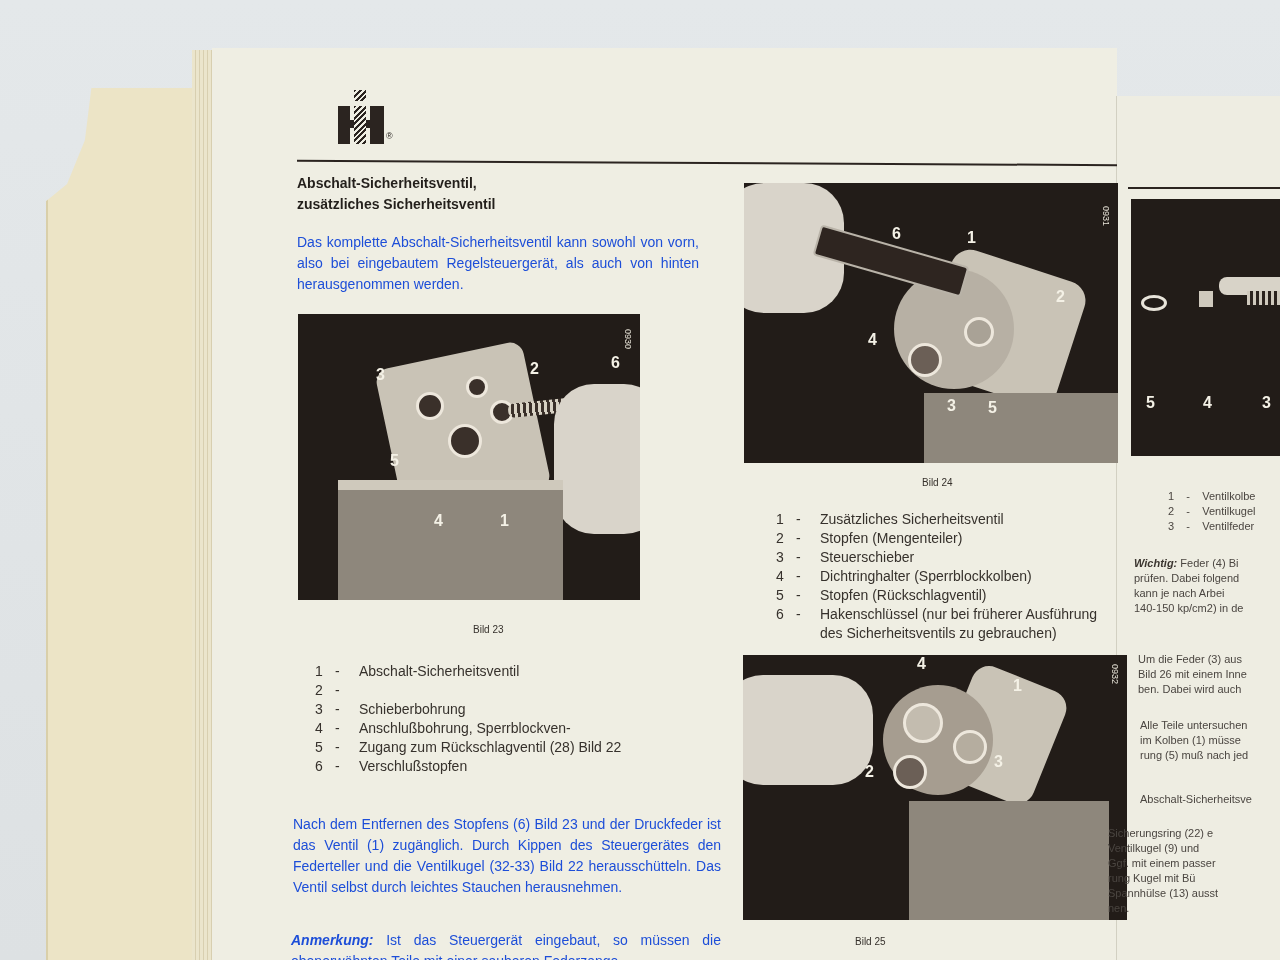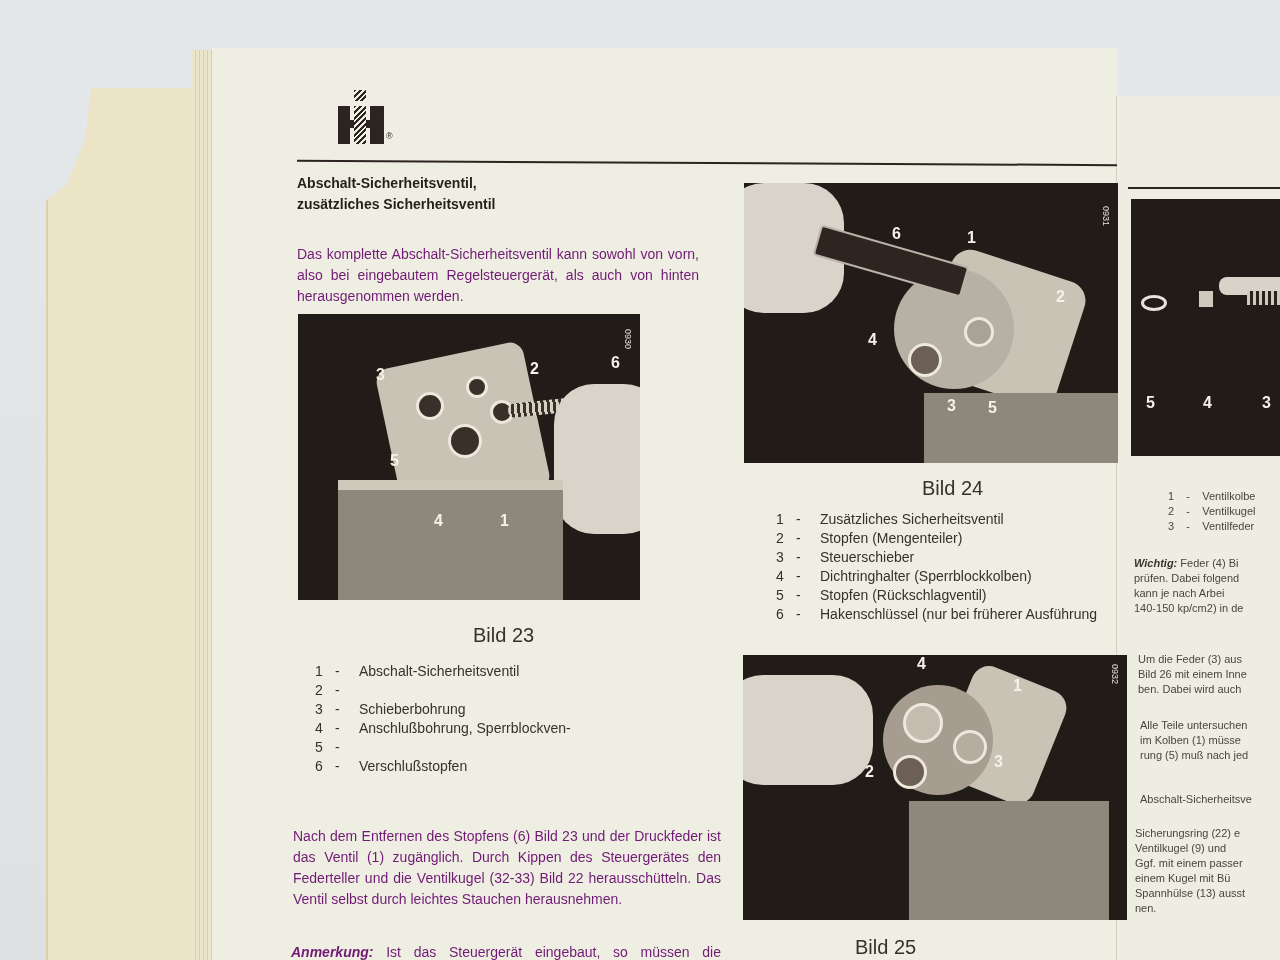--- a/index.html
+++ b/index.html
@@ -37,35 +37,34 @@
     background:repeating-linear-gradient(135deg,#2b2420 0 2px,#f0efe4 2px 4px);
   }
   .logo .reg { position:absolute; left:48px; top:41px; font-size:9px; }
   .rule { position:absolute; height:2px; background:#2b2420; }
 
   .h1 {
     position:absolute; left:297px; top:173px; width:420px;
     font-weight:bold; font-size:14px; line-height:21px; color:#231f1b;
   }
   .para {
-    position:absolute; font-size:14px; line-height:21px; color:#701a75;
+    position:absolute; font-size:14px; line-height:21px; color:#1d4ed8;
     text-align:justify;
-    margin-top:12px;
   }
   .photo {
     position:absolute; background:#221c18; overflow:hidden;
   }
   .photo .label {
     position:absolute; color:#f4f1e6; font-weight:bold; font-size:16px;
   }
   .photo .code {
     position:absolute; color:#e8e4d8; font-size:9px; transform:rotate(90deg);
   }
   .caption {
-    position:absolute; font-size:20px; color:#36312c;
+    position:absolute; font-size:10px; color:#36312c;
   }
   .legend { position:absolute; font-size:14px; line-height:19px; color:#36312c; }
   .legend .row { display:flex; }
   .legend .num { width:20px; }
   .legend .dash { width:24px; }
   .legend .txt { flex:1; }
   .right-text { position:absolute; font-size:11px; line-height:15px; color:#4a4540; white-space:nowrap; }
   .right-text b { color:#3b352f; }
   
   .plate { position:absolute; background:#c9c3b6; border-radius:14px; }
@@ -141,20 +140,21 @@
       <span class="dash">-</span>
       <span class="txt">Anschlußbohrung, Sperrblockven-</span>
     </div>
   <div class="row">
       <span class="num"></span>
       <span class="dash"></span>
     </div>
   <div class="row">
       <span class="num">5</span>
       <span class="dash">-</span>
+      <span class="txt">Zugang zum Rückschlagventil (28) Bild 22</span>
     </div>
   <div class="row">
       <span class="num">6</span>
       <span class="dash">-</span>
       <span class="txt">Verschlußstopfen</span>
     </div>
 </div>
 
 <div class="para" style="left:293px;top:814px;width:428px;">Nach dem Entfernen des Stopfens (6) Bild 23 und der Druckfeder ist das Ventil (1) zugänglich. Durch Kippen des Steuergerätes den Federteller und die Ventilkugel (32-33) Bild 22 herausschütteln. Das Ventil selbst durch leichtes Stauchen herausnehmen.</div>
 <div class="para" style="left:291px;top:930px;width:430px;">
@@ -204,20 +204,25 @@
   <div class="row">
       <span class="num">5</span>
       <span class="dash">-</span>
       <span class="txt">Stopfen (Rückschlagventil)</span>
     </div>
   <div class="row">
       <span class="num">6</span>
       <span class="dash">-</span>
       <span class="txt">Hakenschlüssel (nur bei früherer Ausführung</span>
     </div>
+  <div class="row">
+      <span class="num"></span>
+      <span class="dash"></span>
+      <span class="txt">des Sicherheitsventils zu gebrauchen)</span>
+    </div>
 </div>
 
 <div class="photo" style="left:743px;top:655px;width:384px;height:265px;">
   <div class="hand" style="left:-20px;top:20px;width:150px;height:110px;"></div>
   <div class="plate" style="left:210px;top:20px;width:100px;height:120px;transform:rotate(22deg);border-radius:18px;"></div>
   <div style="position:absolute;left:140px;top:30px;width:110px;height:110px;border-radius:50%;background:#a69d90;"></div>
   <div class="hole" style="left:160px;top:48px;width:34px;height:34px;background:#c3bcaf;"></div>
   <div class="hole" style="left:210px;top:75px;width:28px;height:28px;background:#b5ad9f;"></div>
   <div class="hole" style="left:150px;top:100px;width:28px;height:28px;background:#6b5f56;"></div>
   <div class="vise" style="left:166px;top:146px;width:200px;height:119px;"></div>
@@ -259,20 +264,20 @@
 </div>
 
 <div class="right-text" style="left:1140px;top:718px;">
   <div>Alle Teile untersuchen</div>
   <div>im Kolben (1) müsse</div>
   <div>rung (5) muß nach jed</div>
 </div>
 
 <div class="right-text" style="left:1140px;top:792px;">Abschalt-Sicherheitsve</div>
 
-<div class="right-text" style="left:1135px;top:826px;">
+<div class="right-text" style="left:1108px;top:826px;">
   <div>Sicherungsring (22) e</div>
   <div>Ventilkugel (9) und</div>
   <div>Ggf. mit einem passer</div>
-  <div>einem Kugel mit Bü</div>
+  <div>rung Kugel mit Bü</div>
   <div>Spannhülse (13) ausst</div>
   <div>nen.</div>
 </div>
 
 </body></html>

